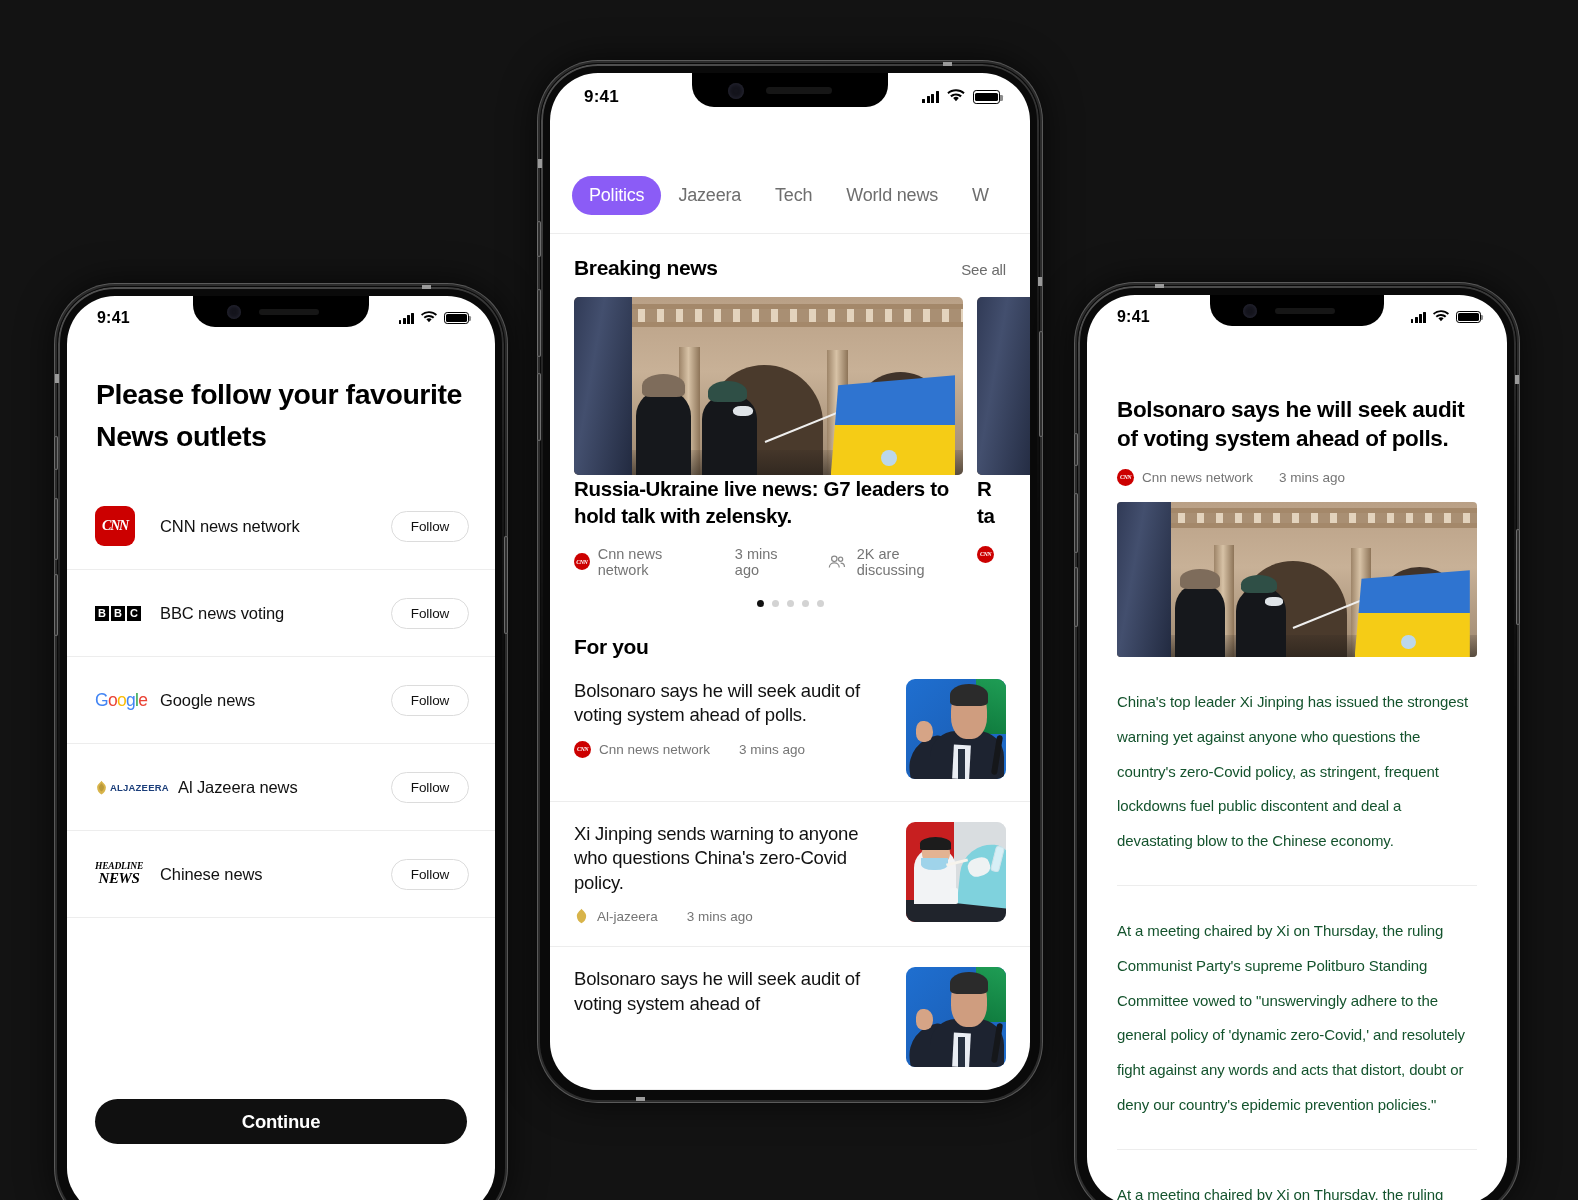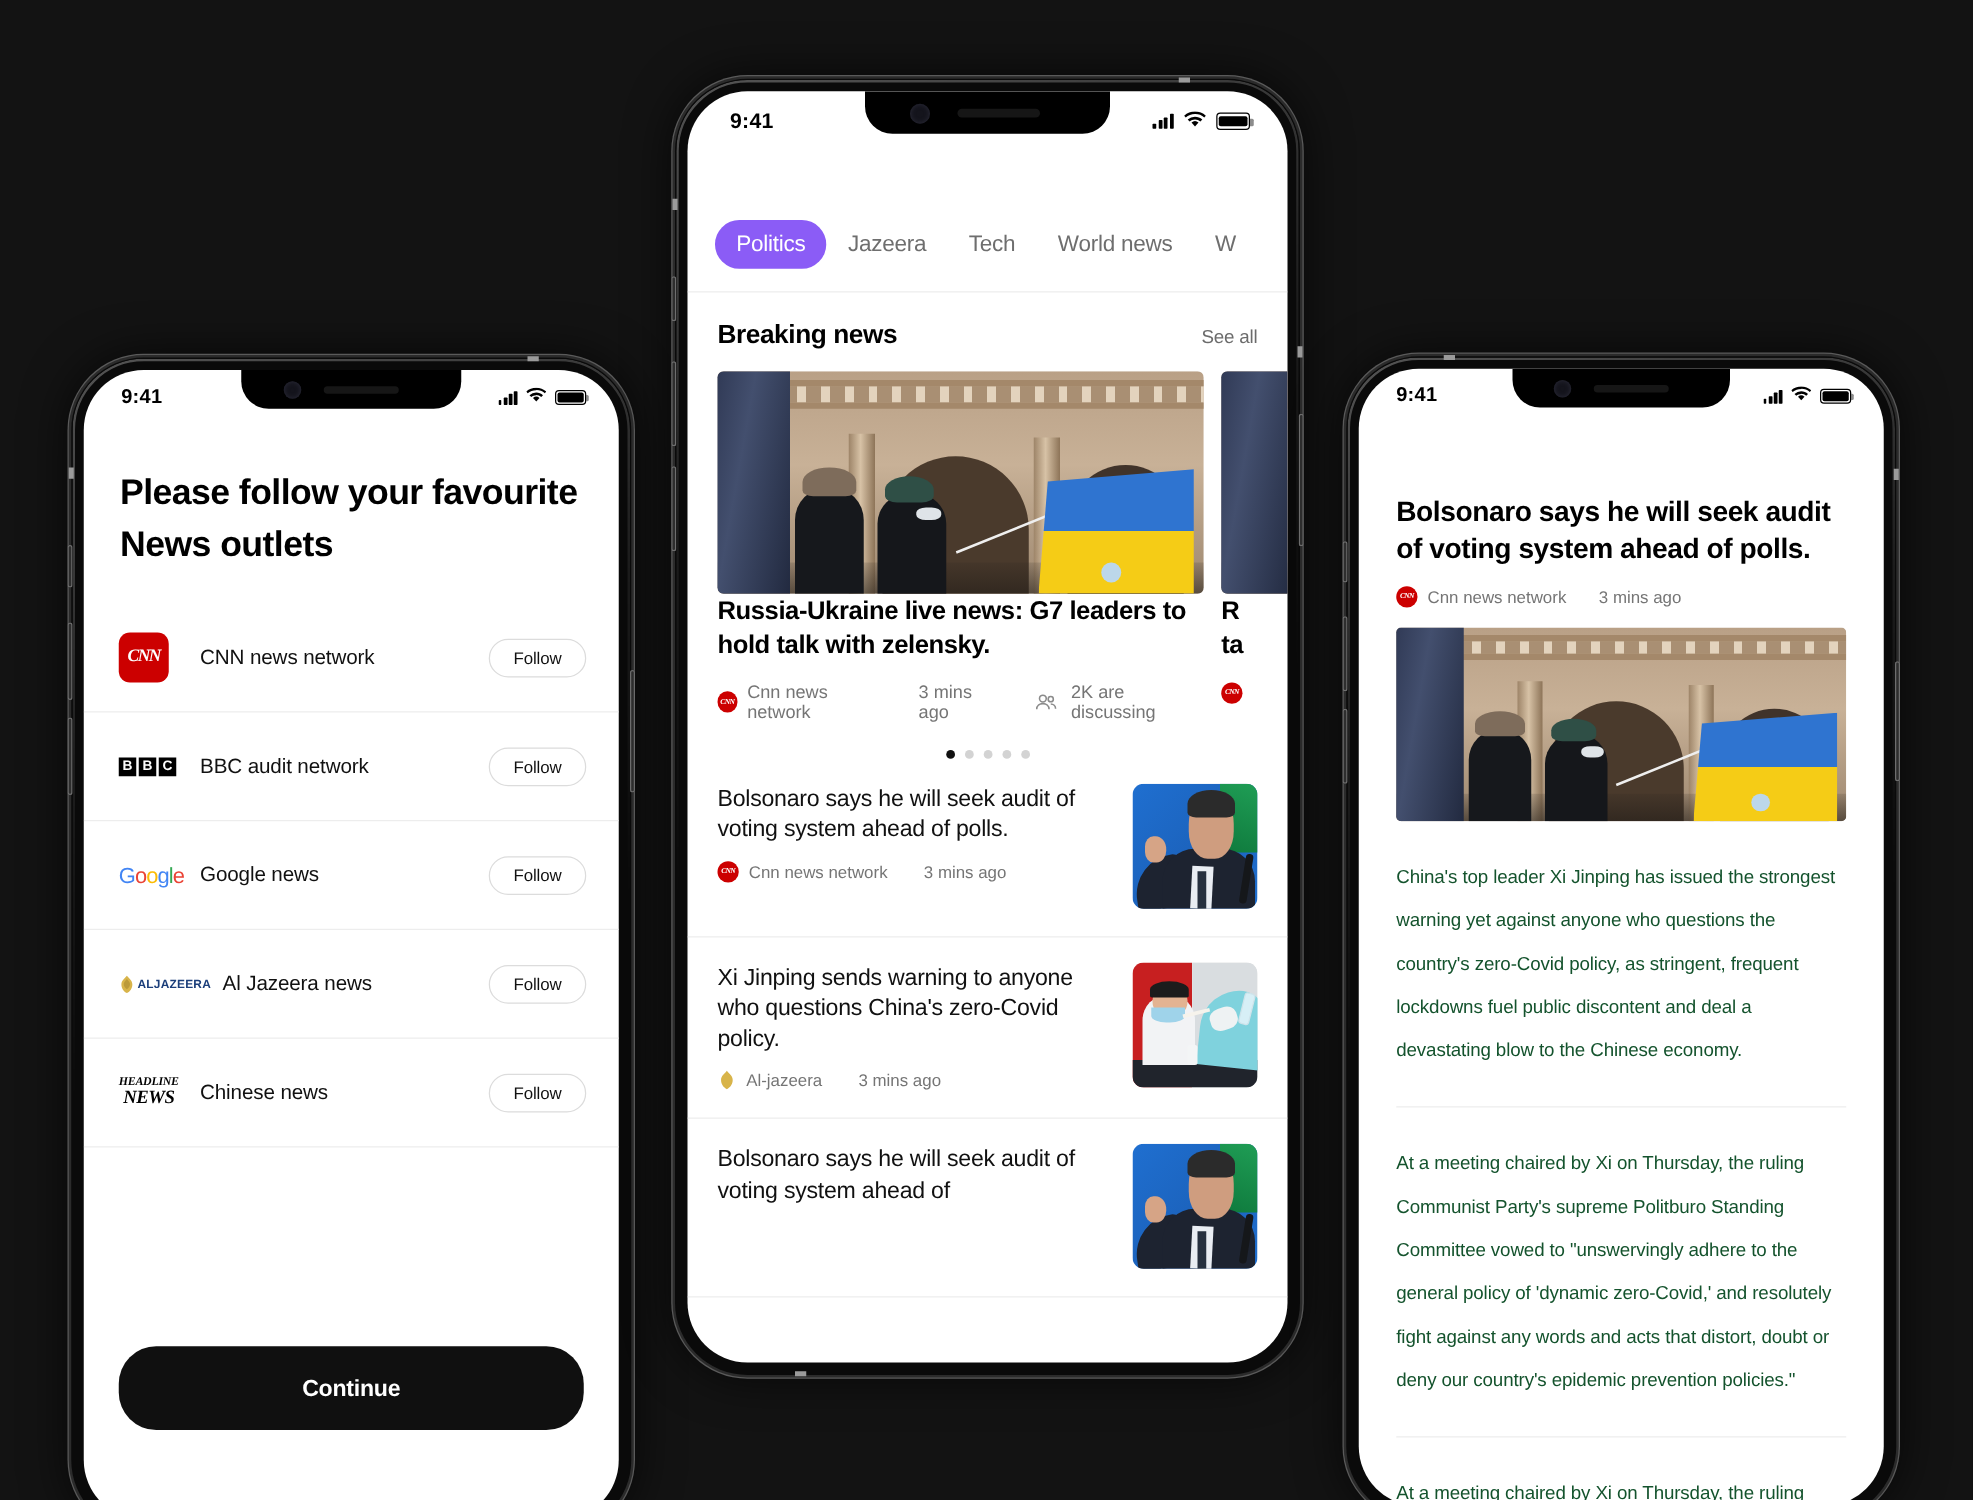--- a/index.html
+++ b/index.html
@@ -87,21 +87,21 @@
   .outlet-logo { width:52px; flex:0 0 52px; display:flex; align-items:center; justify-content:flex-start; }
   .outlet-name { flex:1; font-size:16.5px; color:#111; padding-left:13px; letter-spacing:-.1px;}
   .follow-btn {
     width:78px; height:31px; border:1px solid #dcdcdc; border-radius:17px;
     background:#fff; font-size:13.5px; color:#111; display:flex;
     align-items:center; justify-content:center; font-family:inherit; cursor:pointer;
     letter-spacing:-.1px;
   }
   .continue-wrap { margin-top:auto; padding: 0 28px 72px 28px; }
   .continue-btn {
-    width:100%; height:67px; border-radius:30px; background:#101010; color:#fff;
+    width:100%; height:45px; border-radius:30px; background:#101010; color:#fff;
     border:none; font-size:18.5px; font-weight:700; font-family:inherit; cursor:pointer;
     letter-spacing:-.2px;
   }
 
   
   .logo-cnn {
     width:40px; height:40px; border-radius:9px; background:#cc0000;
     display:flex; align-items:center; justify-content:center;
     color:#fff; font-size:14px; font-weight:700; font-style:italic;
     letter-spacing:-1.2px; font-family:"Liberation Serif", serif;
@@ -337,21 +337,21 @@
           </div>
 
           <div class="outlet-row">
             <div class="outlet-logo">
               <div class="logo-bbc">
                   <span>B</span>
                   <span>B</span>
                   <span>C</span>
                 </div>
             </div>
-            <div class="outlet-name">BBC audit network</div>
+            <div class="outlet-name">BBC news voting</div>
             <button class="follow-btn">Follow</button>
           </div>
 
           <div class="outlet-row">
             <div class="outlet-logo">
               <div class="logo-google"><span class="b">G</span><span class="r">o</span><span class="y">o</span><span class="b">g</span><span class="g">l</span><span class="r">e</span></div>
             </div>
             <div class="outlet-name">Google news</div>
             <button class="follow-btn">Follow</button>
           </div>
@@ -506,20 +506,21 @@
         </div>
 
         <div class="dots">
           <i class="on"></i>
           <i></i>
           <i></i>
           <i></i>
           <i></i>
         </div>
 
+        <div class="foryou-title">For you</div>
 
         <div class="story">
           <div class="story-body">
             <div class="story-title">Bolsonaro says he will seek audit of voting system ahead of polls.</div>
             <div class="meta">
               <span class="src">
                 <span class="dot-cnn">CNN</span>
                 <span>Cnn news network</span>
               </span>
               <span class="sep"></span>

